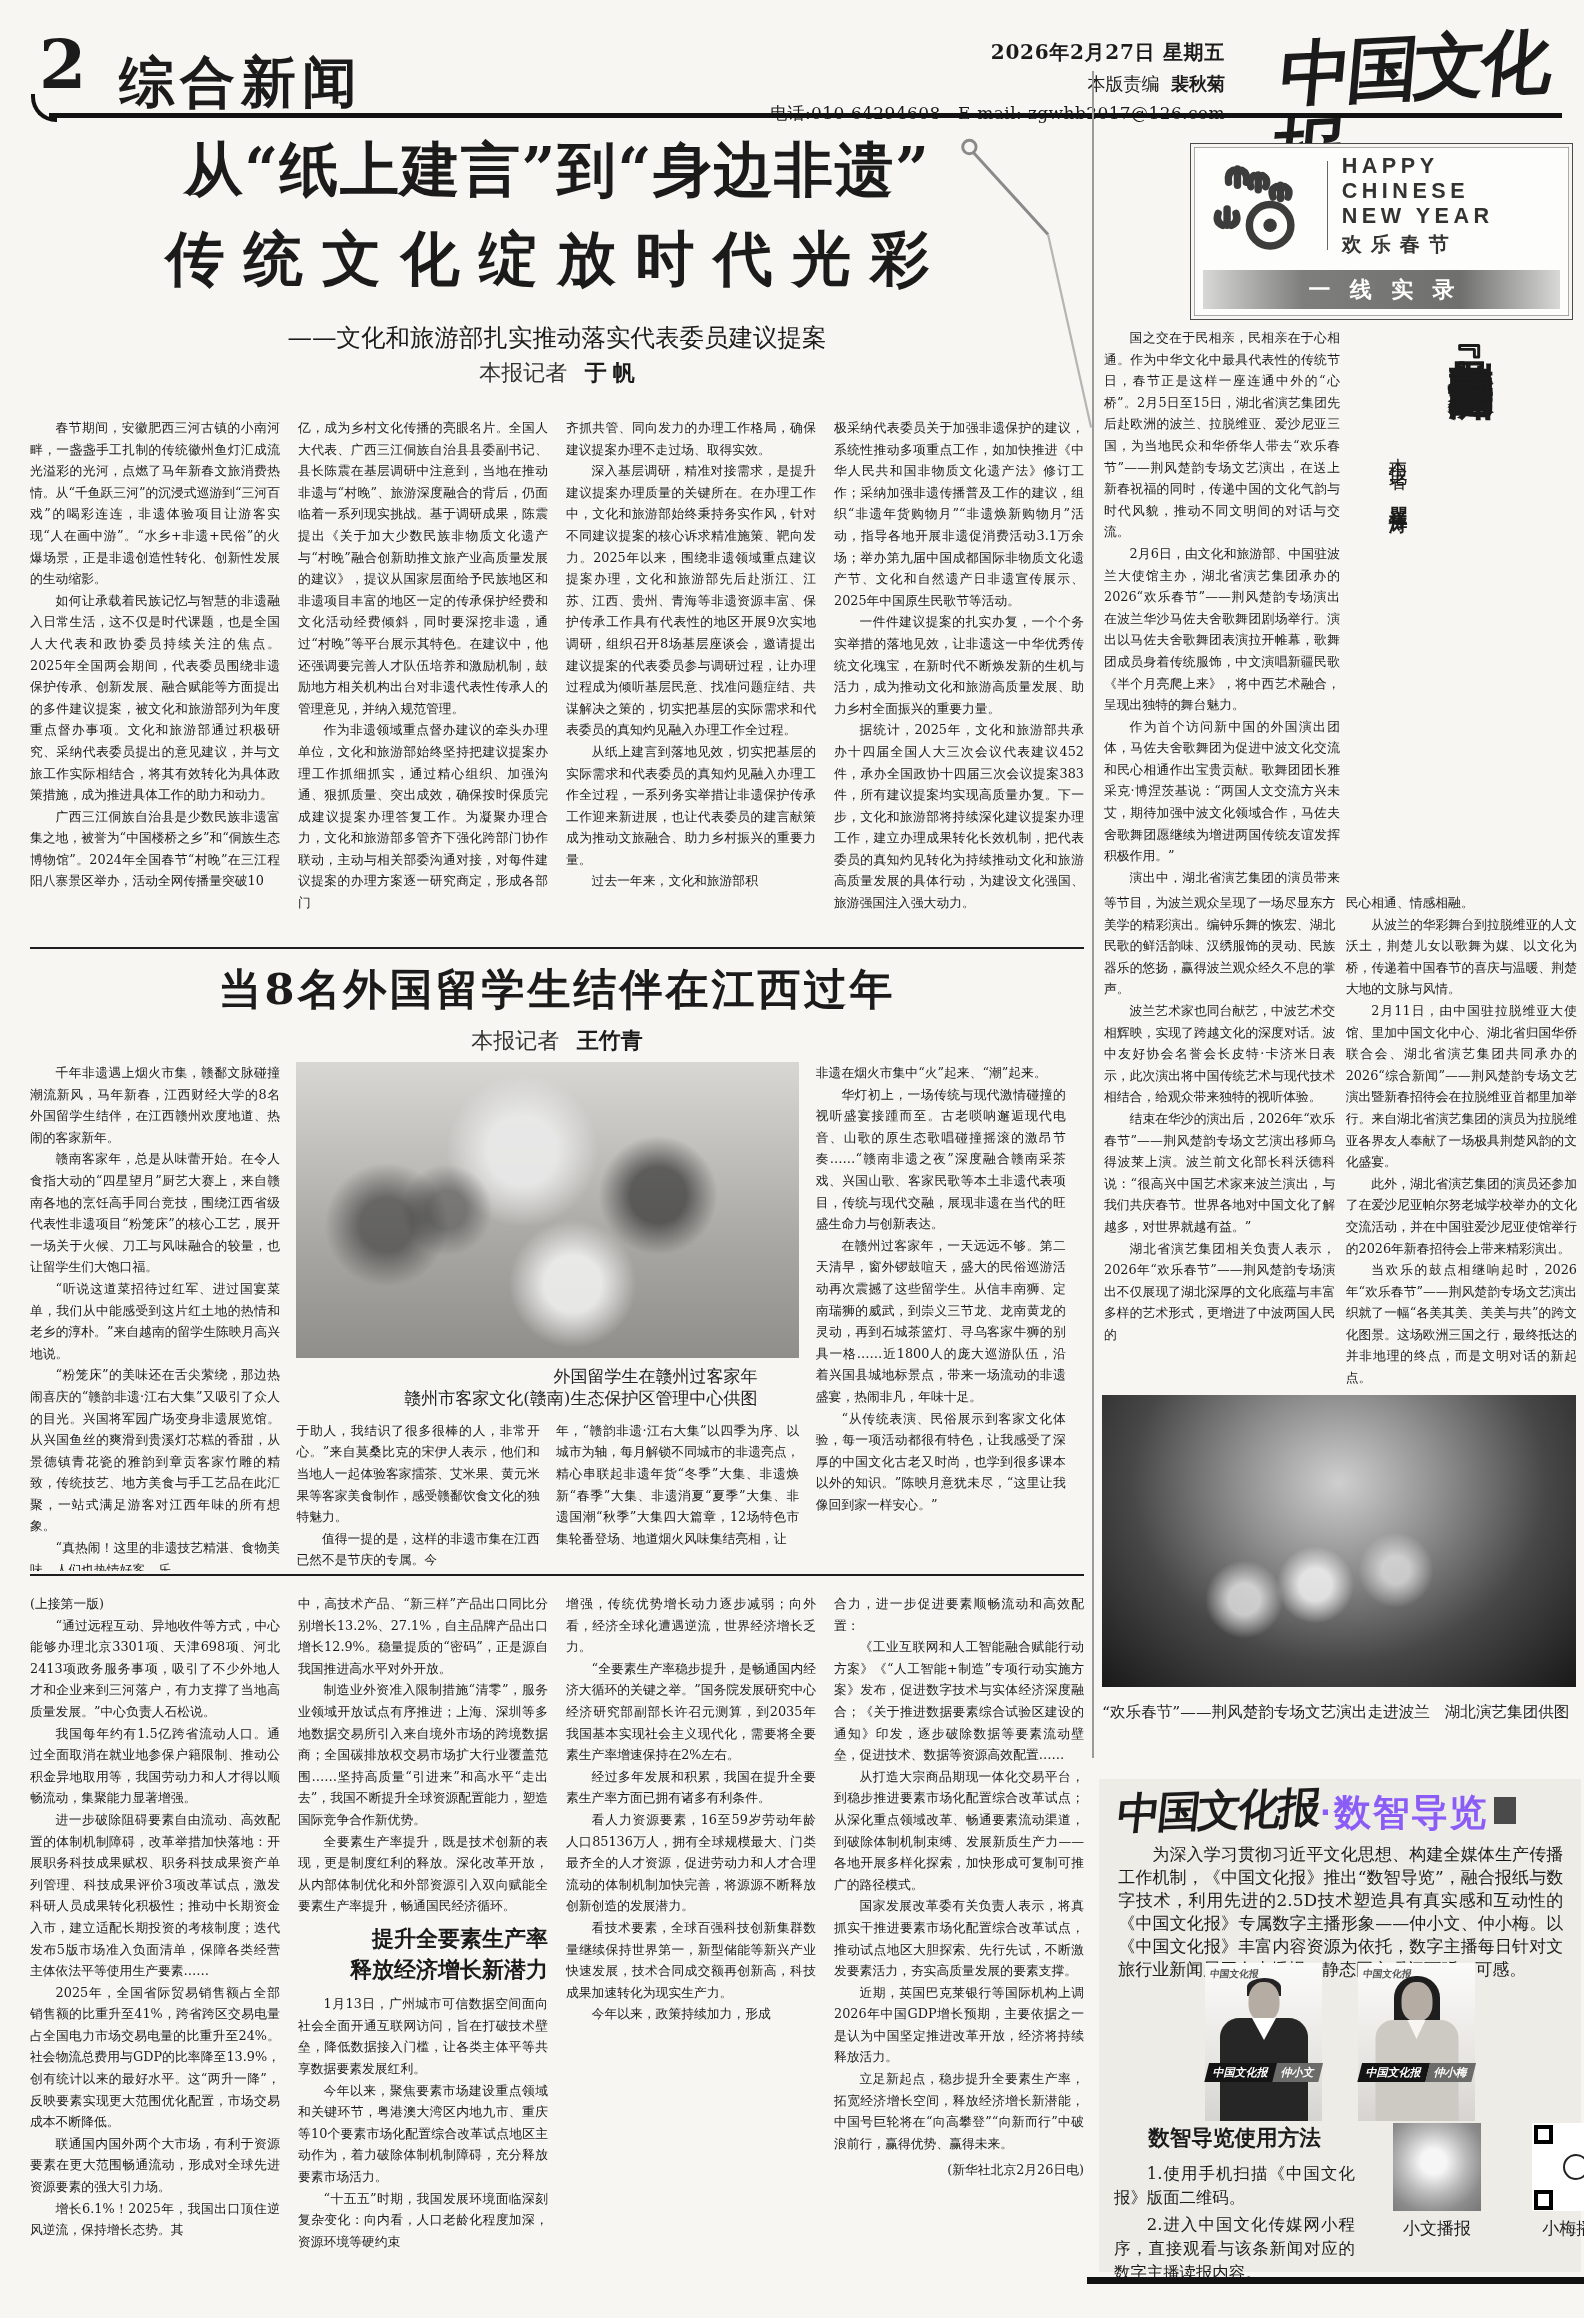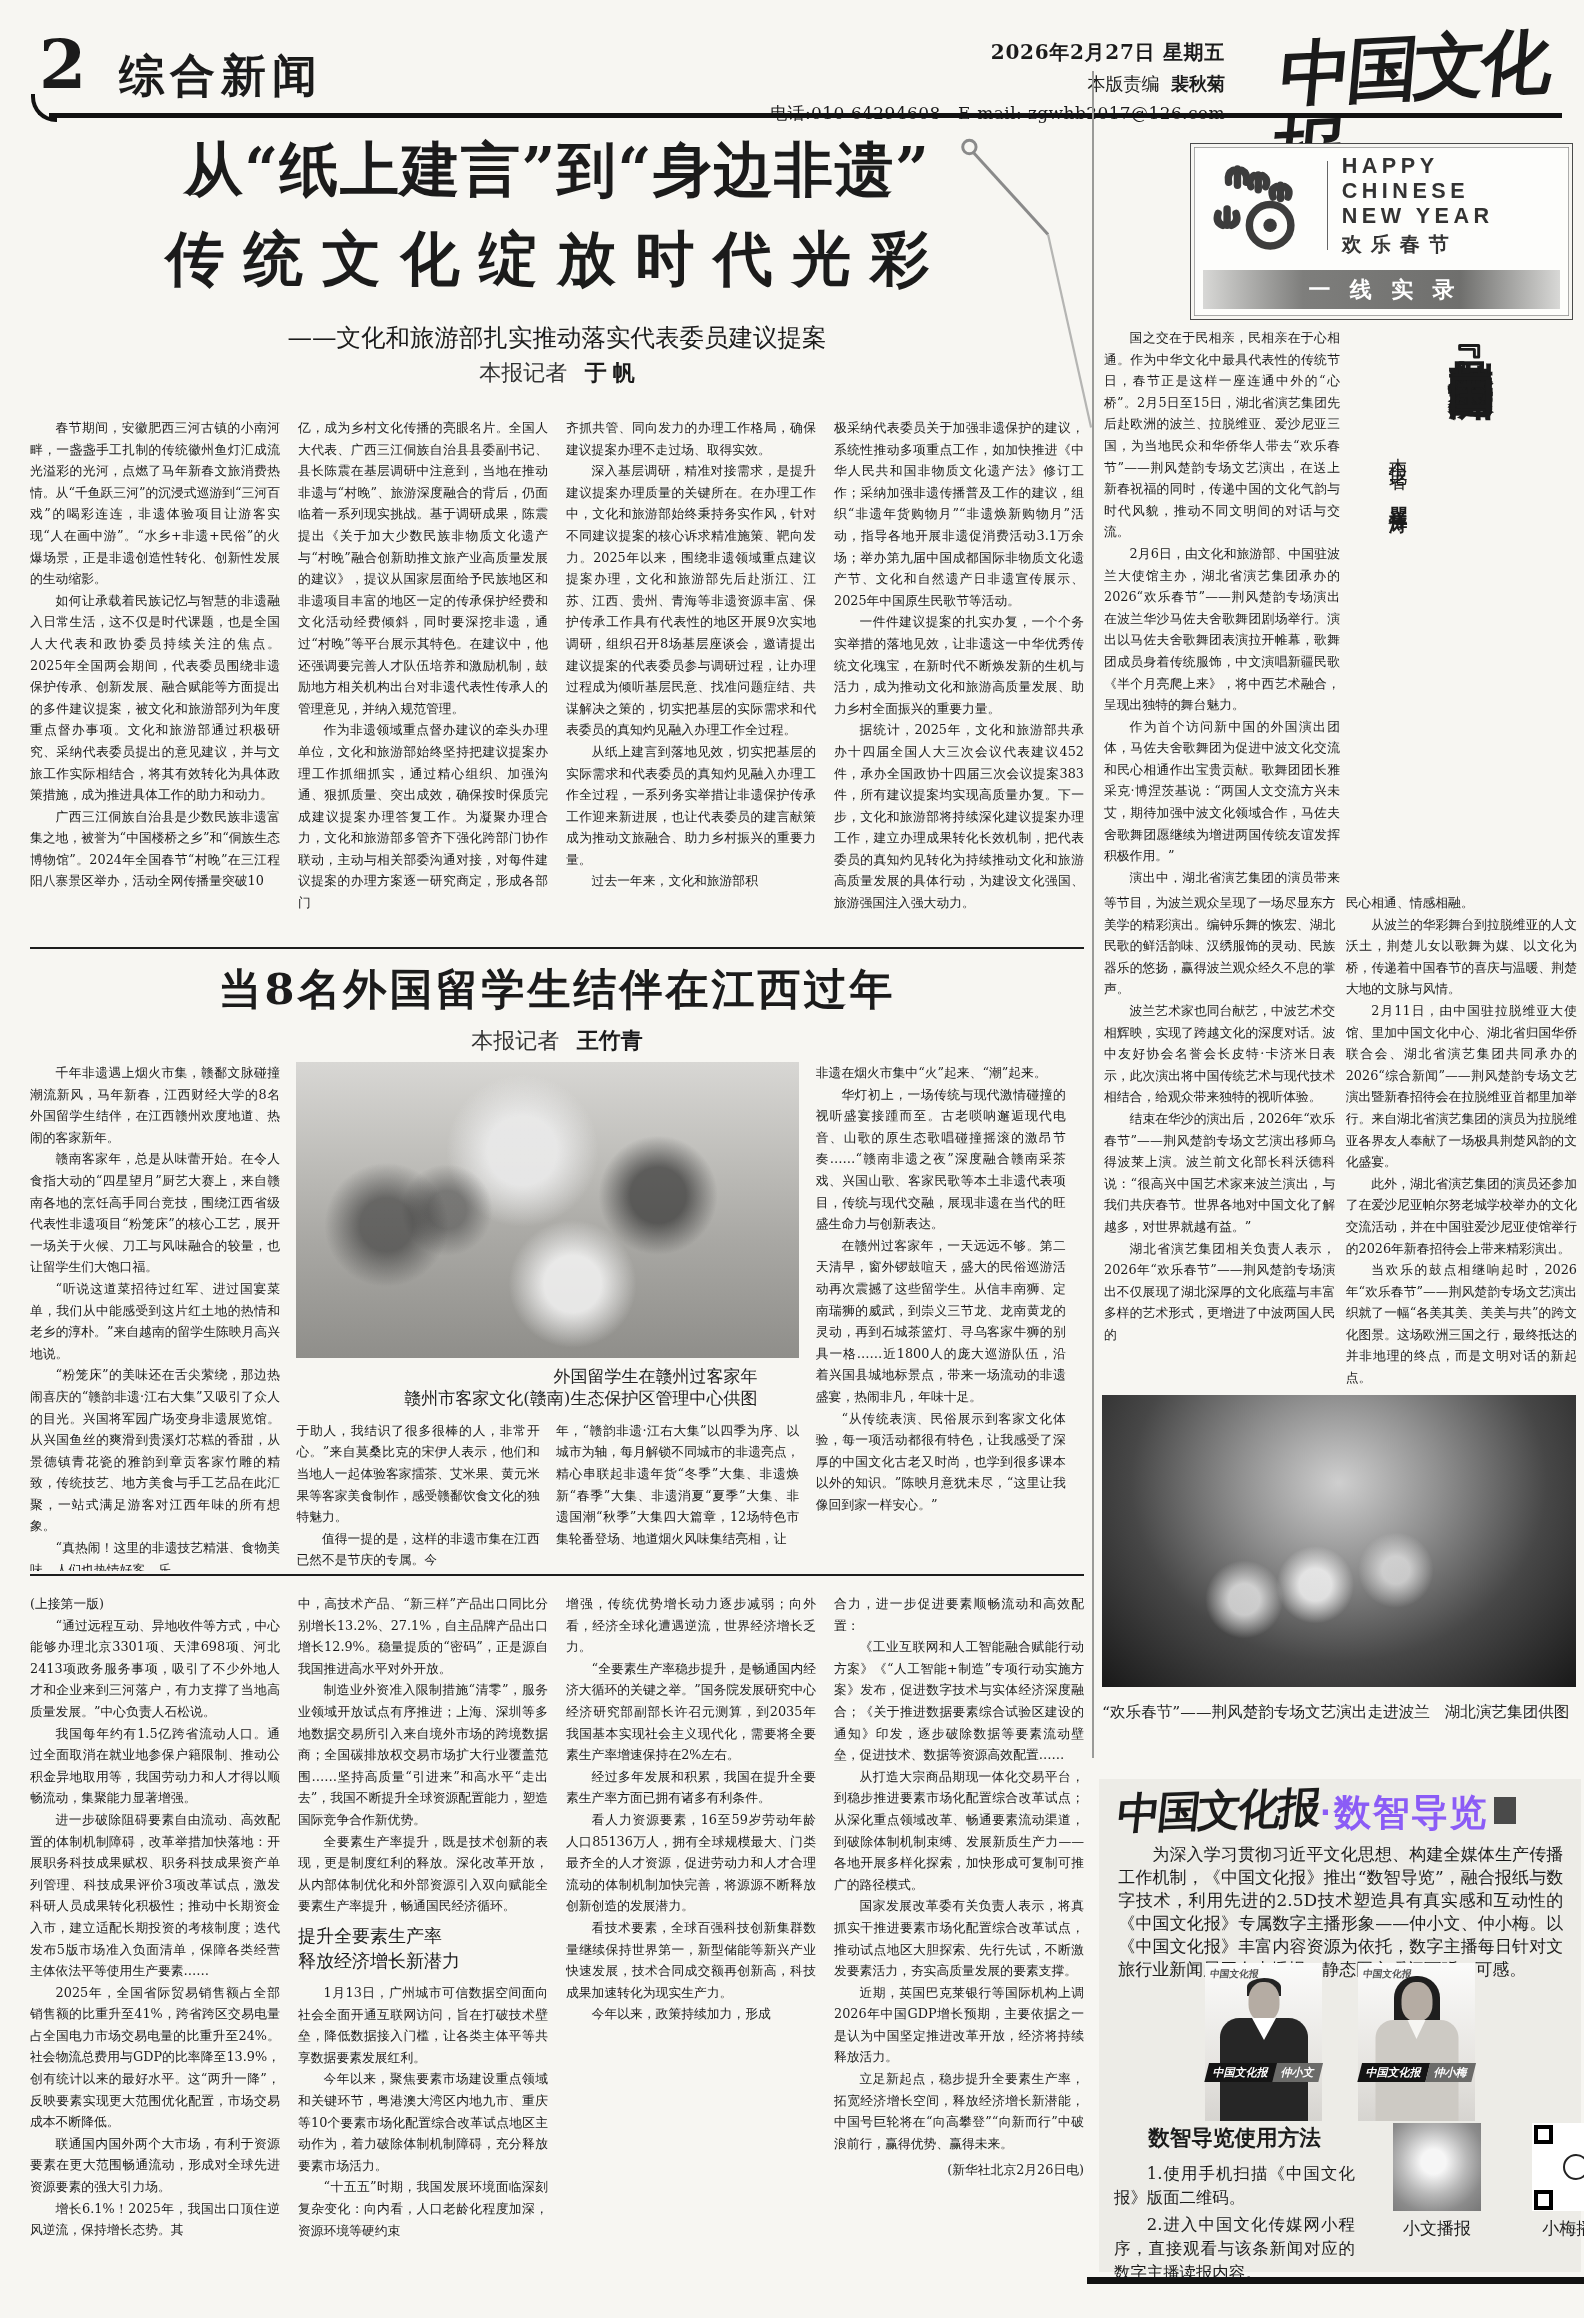--- a/index.html
+++ b/index.html
@@ -1,21 +1,21 @@
 <!DOCTYPE html>
 <html style="font-size:12px"><head>
 <meta charset="utf-8">
 <style>
   html,body{margin:0;padding:0;background:#dcdcda;}
   .page{position:relative;width:1585px;height:2319px;background:#f7f6f2;
         font-family:"DejaVu Serif","Liberation Serif",serif;color:#1b1b1b;overflow:hidden;}
 
   
   .page-num{position:absolute;left:39px;top:30px;font-size:68px;font-weight:900;line-height:1;}
-  .section-title{position:absolute;left:119px;top:46px;font-size:45px;font-weight:900;letter-spacing:6px;}
+  .section-title{position:absolute;left:119px;top:46px;font-size:55px;font-weight:900;letter-spacing:6px;}
   .header-meta{position:absolute;left:727px;top:39px;width:498px;text-align:right;}
   .header-date{font-size:20px;font-weight:bold;letter-spacing:0.7px;}
   .header-editor{font-size:18px;margin-top:6px;}
   .header-editor b{font-weight:900;}
   .header-contact{font-size:17px;margin-top:6px;letter-spacing:0.4px;}
   .masthead{position:absolute;left:1278px;top:27px;font-size:71px;font-weight:900;line-height:1.1;
             transform:skewX(-8deg) rotate(-3deg);letter-spacing:-4.5px;}
   .header-rule{position:absolute;left:49px;top:113px;width:1513px;height:4.5px;background:#121212;}
   .header-hook{position:absolute;left:31px;top:94px;width:22px;height:24px;
                border-left:4.5px solid #121212;border-bottom:4.5px solid #121212;border-bottom-left-radius:25px;}
@@ -58,21 +58,21 @@
        linear-gradient(180deg,#d8d7d4 0%,#bdbcb8 35%,#a9a8a4 60%,#8f8e8a 100%);}
   .mid-caption{margin-top:7.4px;text-align:right;padding-right:42px;font-size:17px;line-height:22px;color:#222;}
   .mid-caption .credit{font-size:17px;}
   .mid-subcols{margin-top:10.4px;display:flex;gap:16.4px;flex:1;}
   .mid-subcols .col{flex:1;}
 
   
   .bot-wrap{position:absolute;left:30px;top:1593px;width:1054px;height:712px;display:flex;gap:18px;}
   .bot-wrap .col{flex:1;}
   .jump-note{margin:0;text-indent:0;font-size:12.8px;}
-  .bot-subhead{margin:7.4px 0;text-align:left;font-weight:400;font-size:18px;line-height:1.4;
+  .bot-subhead{margin:7.4px 0;text-align:right;font-weight:700;font-size:22px;line-height:1.4;
                font-family:"Liberation Sans","DejaVu Sans",sans-serif;}
   .credit-line{text-align:right;text-indent:0;margin-top:4.5px;}
 
   
   .v-rule{position:absolute;left:1092px;top:71px;width:1.5px;height:1687px;background:#9a9a98;}
   .cny-box{position:absolute;left:1190px;top:143px;width:381px;height:175px;border:1.5px solid #4a4a4a;
            box-shadow:inset 0 0 0 3px #f7f6f2, inset 0 0 0 3.7px #8a8a8a;background:#fdfdfb;}
   .cny-inner{position:absolute;left:10.4px;top:9px;right:10.4px;display:flex;align-items:center;}
   .cny-logo{width:112px;height:104px;flex:none;display:flex;align-items:center;justify-content:center;}
   .cny-div{width:1.5px;height:89px;background:#666;margin:0 13.4px;}

